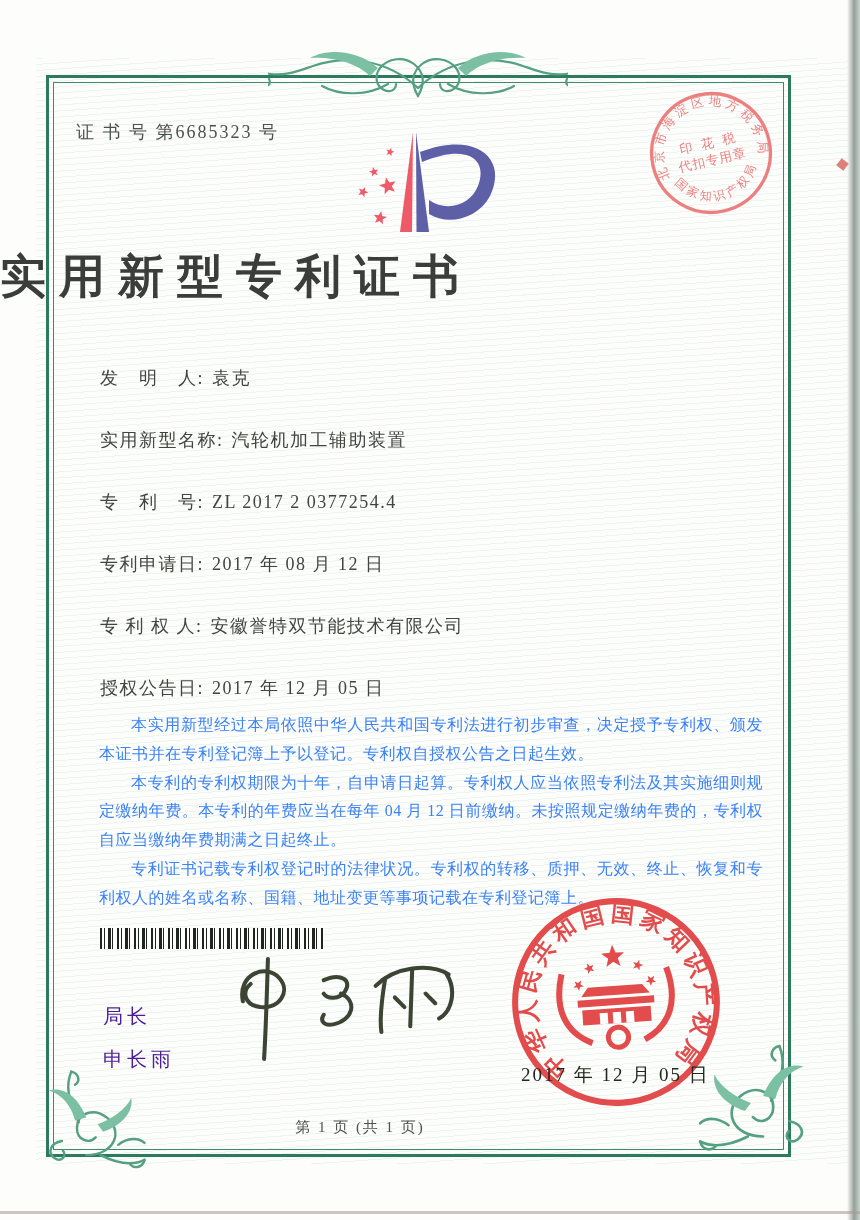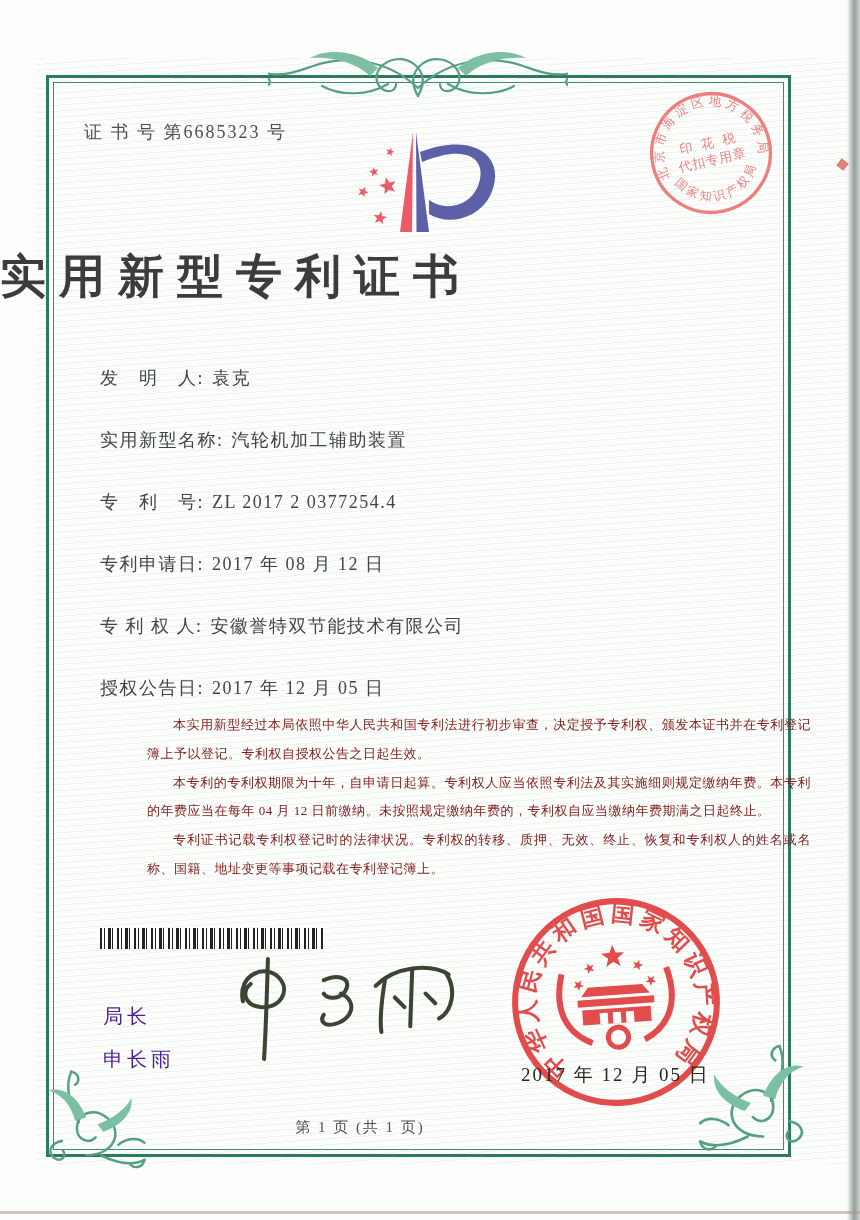--- a/index.html
+++ b/index.html
@@ -16,31 +16,31 @@
   .edge-bottom{position:absolute;left:0;bottom:6px;width:100%;height:3px;background:#ab9595;opacity:.55;}
   .red-tick{position:absolute;left:838px;top:160px;width:9px;height:9px;background:#d96a63;
     transform:rotate(38deg);opacity:.85;}
   
   .frame{position:absolute;left:46px;top:75px;width:745px;height:1082px;
     border:3px solid #2c7a60;box-sizing:border-box;}
   .frame-inner{position:absolute;left:4px;top:4px;right:4px;bottom:4px;border:1px solid #3b8a6e;}
   
   .orn{position:absolute;}
   
-  .cert-no{position:absolute;left:84px;top:120px;font-size:18px;letter-spacing:2px;
+  .cert-no{position:absolute;left:76px;top:120px;font-size:18px;letter-spacing:2px;
     color:#4b514b;white-space:pre;}
   .logo{position:absolute;left:330px;top:126px;}
   .title{position:absolute;left:0;top:246px;width:860px;text-align:left;
     font-size:46px;font-weight:700;letter-spacing:13px;color:#3a3d39;}
   .fields{position:absolute;left:100px;top:366px;display:flex;flex-direction:column;gap:38px;}
   .field{font-size:18px;letter-spacing:1.5px;white-space:pre;color:#40463f;}
   .field .lab{white-space:pre;}
   .field .val{margin-left:8px;white-space:pre;}
-  .paras{position:absolute;left:99px;top:711px;width:664px;font-size:13px;
-    line-height:28.8px;color:#7f1d1d;text-align:justify;letter-spacing:0.5px;margin-left:48px;}
+  .paras{position:absolute;left:99px;top:711px;width:664px;font-size:16px;
+    line-height:28.8px;color:#3b82f6;text-align:justify;letter-spacing:0.5px;}
   .paras p{margin:0;text-indent:2em;}
   .barcode{position:absolute;left:100px;top:928px;width:224px;height:21px;
     background:repeating-linear-gradient(90deg,
       #20241f 0 2px, #fdfdfb 2px 4px, #20241f 4px 5px, #fdfdfb 5px 8px,
       #20241f 8px 11px, #fdfdfb 11px 12px, #20241f 12px 13px, #fdfdfb 13px 17px);}
   .director{position:absolute;left:103px;top:995px;font-size:20px;letter-spacing:4px;
     color:#4c1d95;line-height:43px;}
   .sig{position:absolute;left:216px;top:950px;}
   .seal{position:absolute;left:500px;top:886px;transform:rotate(-4deg);}
   .issue-date{position:absolute;left:521px;top:1062px;font-size:19px;letter-spacing:2px;

